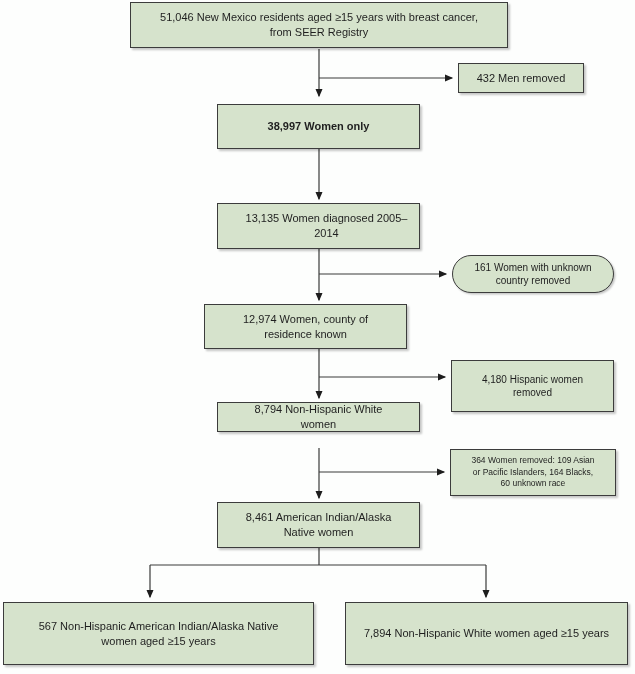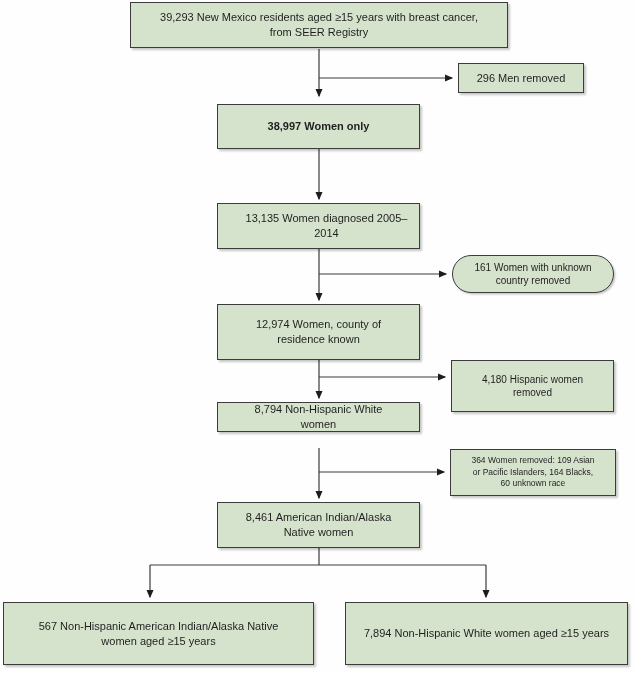--- a/index.html
+++ b/index.html
@@ -34,21 +34,21 @@
     font-size: 11px;
     line-height: 1.32;
     padding: 2px 5px;
     box-shadow: 1.5px 1.5px 2px rgba(0,0,0,0.22);
   }
   #n-seer        { left:130px; top:2px;   width:378px; height:46px; }
   #n-men         { left:458px; top:63px;  width:126px; height:30px; }
   #n-women-only  { left:217px; top:104px; width:203px; height:45px;font-weight:bold; }
   #n-diagnosed   { left:217px; top:203px; width:203px; height:46px;padding-left:21px; }
   #n-country     { left:452px; top:255px; width:162px; height:38px; font-size:10px;border-radius:19px; }
-  #n-county      { left:217px; top:304px; width:203px; height:56px; }
+  #n-county      { left:204px; top:304px; width:203px; height:45px; }
   #n-hispanic    { left:451px; top:360px; width:163px; height:52px; font-size:10px; }
   #n-nhw         { left:217px; top:402px; width:203px; height:30px; }
   #n-race        { left:450px; top:449px; width:166px; height:47px; font-size:8.5px; line-height:1.4; }
   #n-aian        { left:217px; top:502px; width:203px; height:46px; }
   #n-final-aian  { left:3px;   top:602px; width:311px; height:63px; }
   #n-final-white { left:345px; top:602px; width:283px; height:63px; }
   .connector-line {
     stroke: var(--connector, #3a3a3a);
     stroke-width: 1.2;
     fill: none;
@@ -79,24 +79,24 @@
 
     <path class="connector-line" d="M319 448 V498" marker-end="url(#arrow)"></path>
     <path class="connector-line" d="M319 472 H444" marker-end="url(#arrow)"></path>
 
     <path class="connector-line" d="M319 548 V565"></path>
     <path class="connector-line" d="M150 565 H486"></path>
     <path class="connector-line" d="M150 565 V597" marker-end="url(#arrow)"></path>
     <path class="connector-line" d="M486 565 V597" marker-end="url(#arrow)"></path>
   </svg>
 
-  <div class="node" id="n-seer">39,293 New Mexico residents aged ≥15 years with breast cancer,
+  <div class="node" id="n-seer">51,046 New Mexico residents aged ≥15 years with breast cancer,
 from SEER Registry</div>
 
-  <div class="node" id="n-men">296 Men removed</div>
+  <div class="node" id="n-men">432 Men removed</div>
 
   <div class="node" id="n-women-only">38,997 Women only</div>
 
   <div class="node" id="n-diagnosed">13,135 Women diagnosed 2005–
 2014</div>
 
   <div class="node" id="n-country">161 Women with unknown
 country removed</div>
 
   <div class="node" id="n-county">12,974 Women, county of

